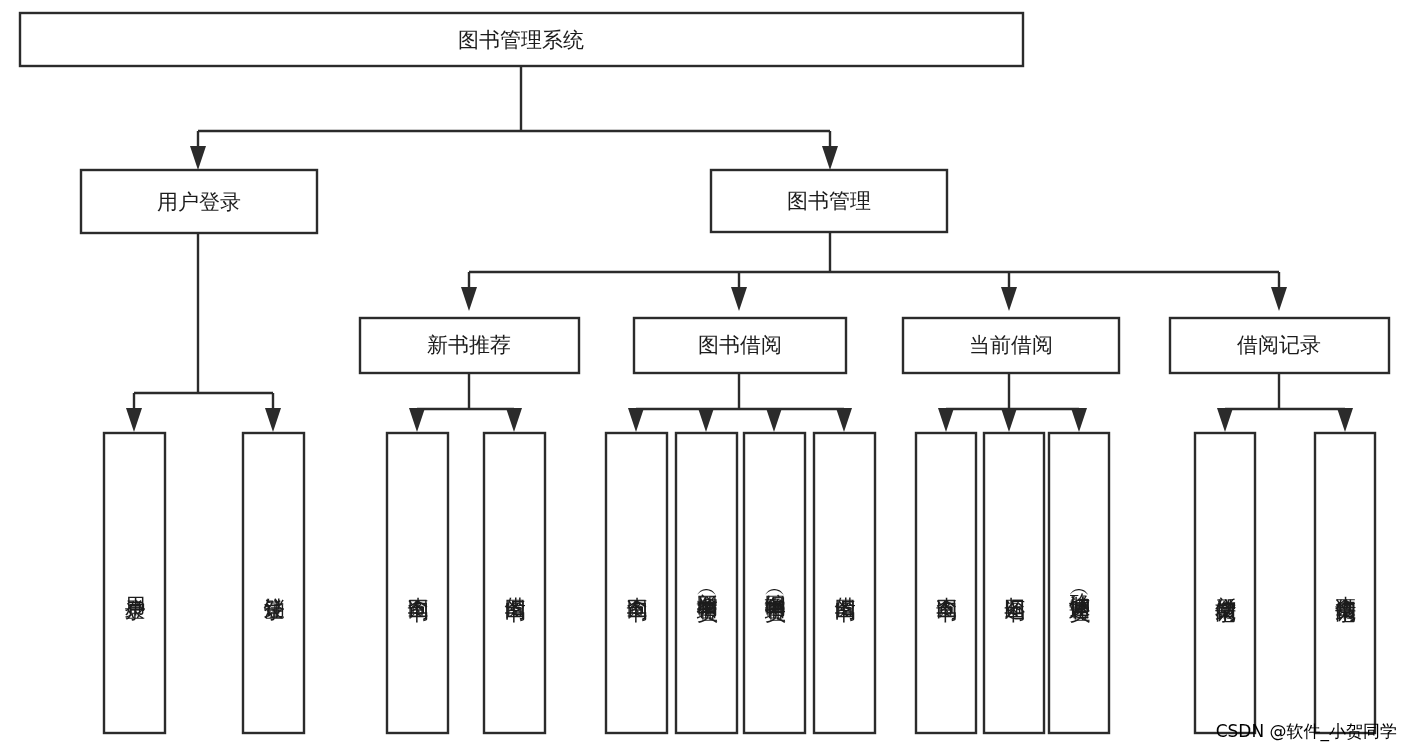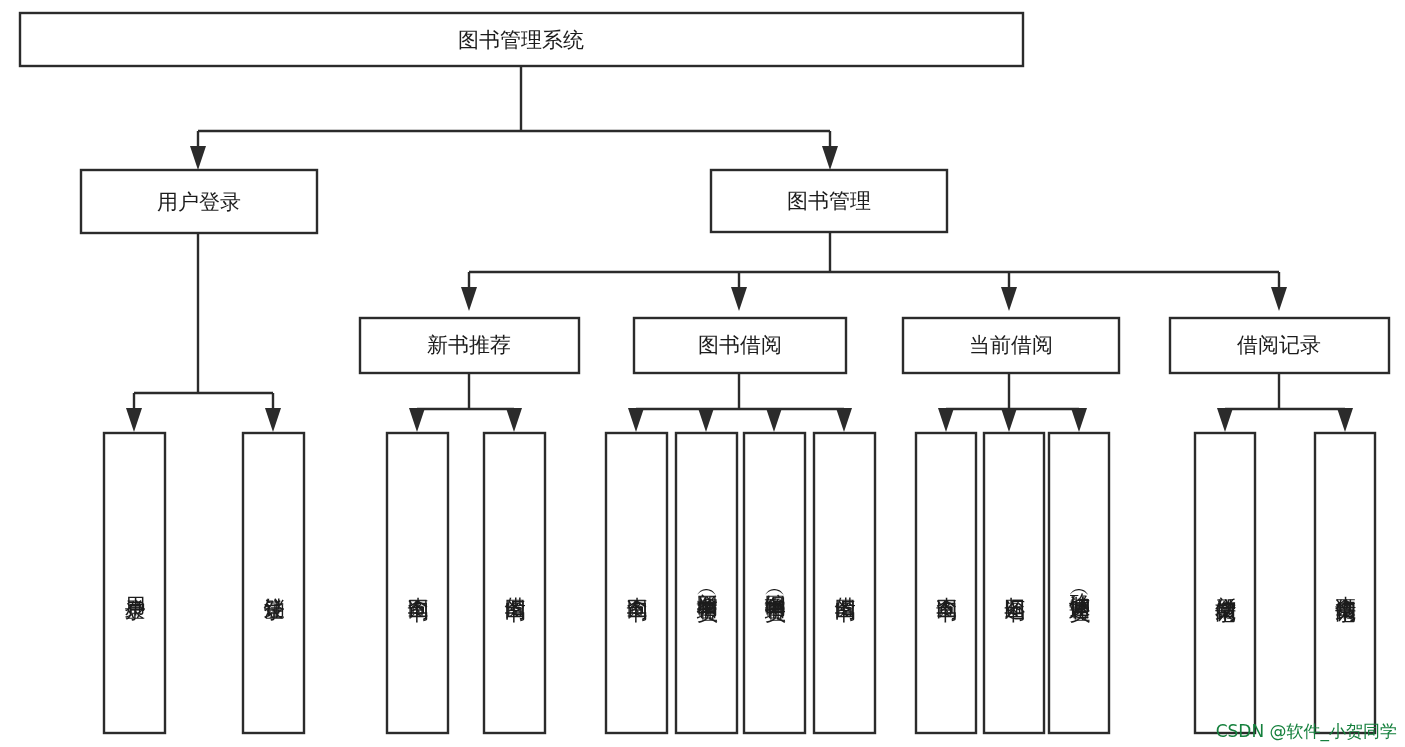--- a/index.html
+++ b/index.html
@@ -61,21 +61,21 @@
     letter-spacing: 1.5px;
     white-space: nowrap;
     pointer-events: none;
   }
   .watermark {
     position: absolute;
     right: 8px;
     bottom: 4px;
     font-family: "DejaVu Sans", "Liberation Sans", sans-serif;
     font-size: 17px;
-    color: #15803d;
+    color: #000000;
     white-space: nowrap;
   }
 </style>
 </head>
 <body>
 
 <div id="diagram-root">
 
   <svg id="flow" viewBox="0 0 1405 747">
 

